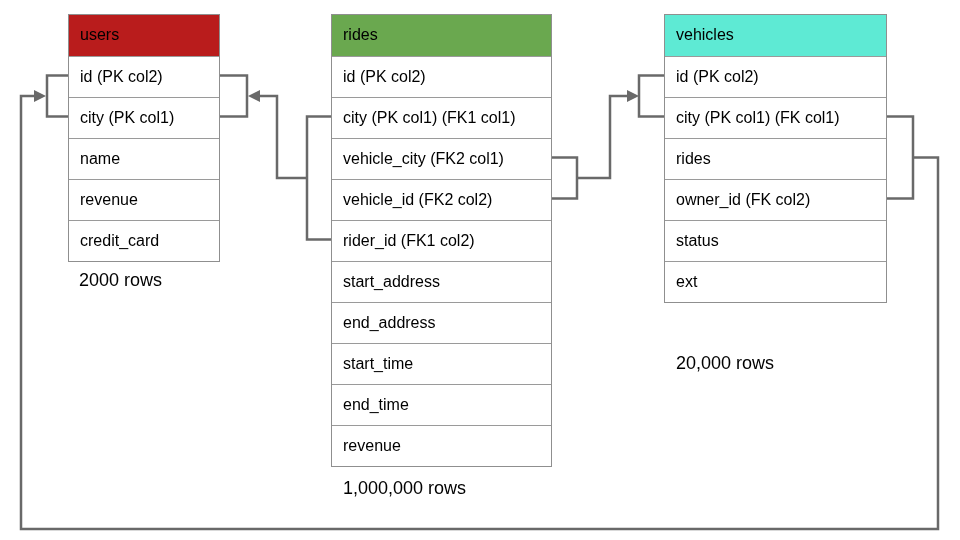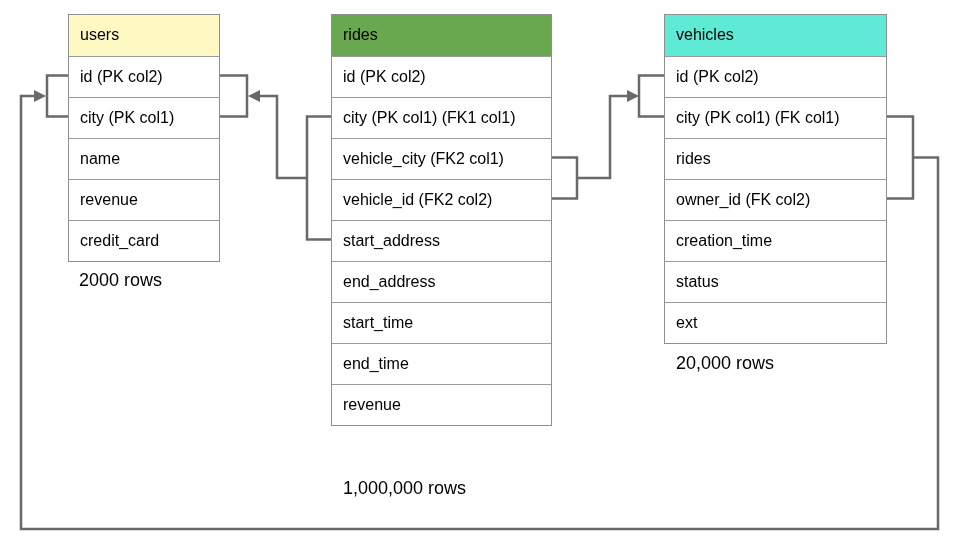--- a/index.html
+++ b/index.html
@@ -37,48 +37,48 @@
 
     <g fill="none" stroke-width="2.5" stroke="#696969">
       <path d="M 552,157.5 H 577 V 198.5 H 552"></path>
       <path d="M 577,178 H 610 V 96 H 627"></path>
       <polygon stroke="none" points="639,96 627,90 627,102" fill="#696969"></polygon>
       <path d="M 664,75.5 H 639 V 116.5 H 664"></path>
     </g>
   </svg>
 
   <div class="tbl" style="left:68px; top:14px; width:152px;">
-    <div class="cell header" style="background-color: #fef9c3;">users</div>
+    <div class="cell header" style="background-color: #b91c1c;">users</div>
     <div class="cell">id (PK col2)</div>
     <div class="cell">city (PK col1)</div>
     <div class="cell">name</div>
     <div class="cell">revenue</div>
     <div class="cell">credit_card</div>
   </div>
   <div class="rowcount" style="left:79px; top:270px;">2000 rows</div>
 
   <div class="tbl" style="left:331px; top:14px; width:221px;">
     <div class="cell header" style="background-color: rgb(106, 168, 79);">rides</div>
     <div class="cell">id (PK col2)</div>
     <div class="cell">city (PK col1) (FK1 col1)</div>
     <div class="cell">vehicle_city (FK2 col1)</div>
     <div class="cell">vehicle_id (FK2 col2)</div>
+    <div class="cell">rider_id (FK1 col2)</div>
     <div class="cell">start_address</div>
     <div class="cell">end_address</div>
     <div class="cell">start_time</div>
     <div class="cell">end_time</div>
     <div class="cell">revenue</div>
   </div>
   <div class="rowcount" style="left:343px; top:478px;">1,000,000 rows</div>
 
   <div class="tbl" style="left:664px; top:14px; width:223px;">
     <div class="cell header" style="background-color: #5eead4;">vehicles</div>
     <div class="cell">id (PK col2)</div>
     <div class="cell">city (PK col1) (FK col1)</div>
     <div class="cell">rides</div>
     <div class="cell">owner_id (FK col2)</div>
-    <div class="cell">creation_time</div>
     <div class="cell">status</div>
     <div class="cell">ext</div>
   </div>
   <div class="rowcount" style="left:676px; top:353px;">20,000 rows</div>
 
 </div>
 
 </body></html>

